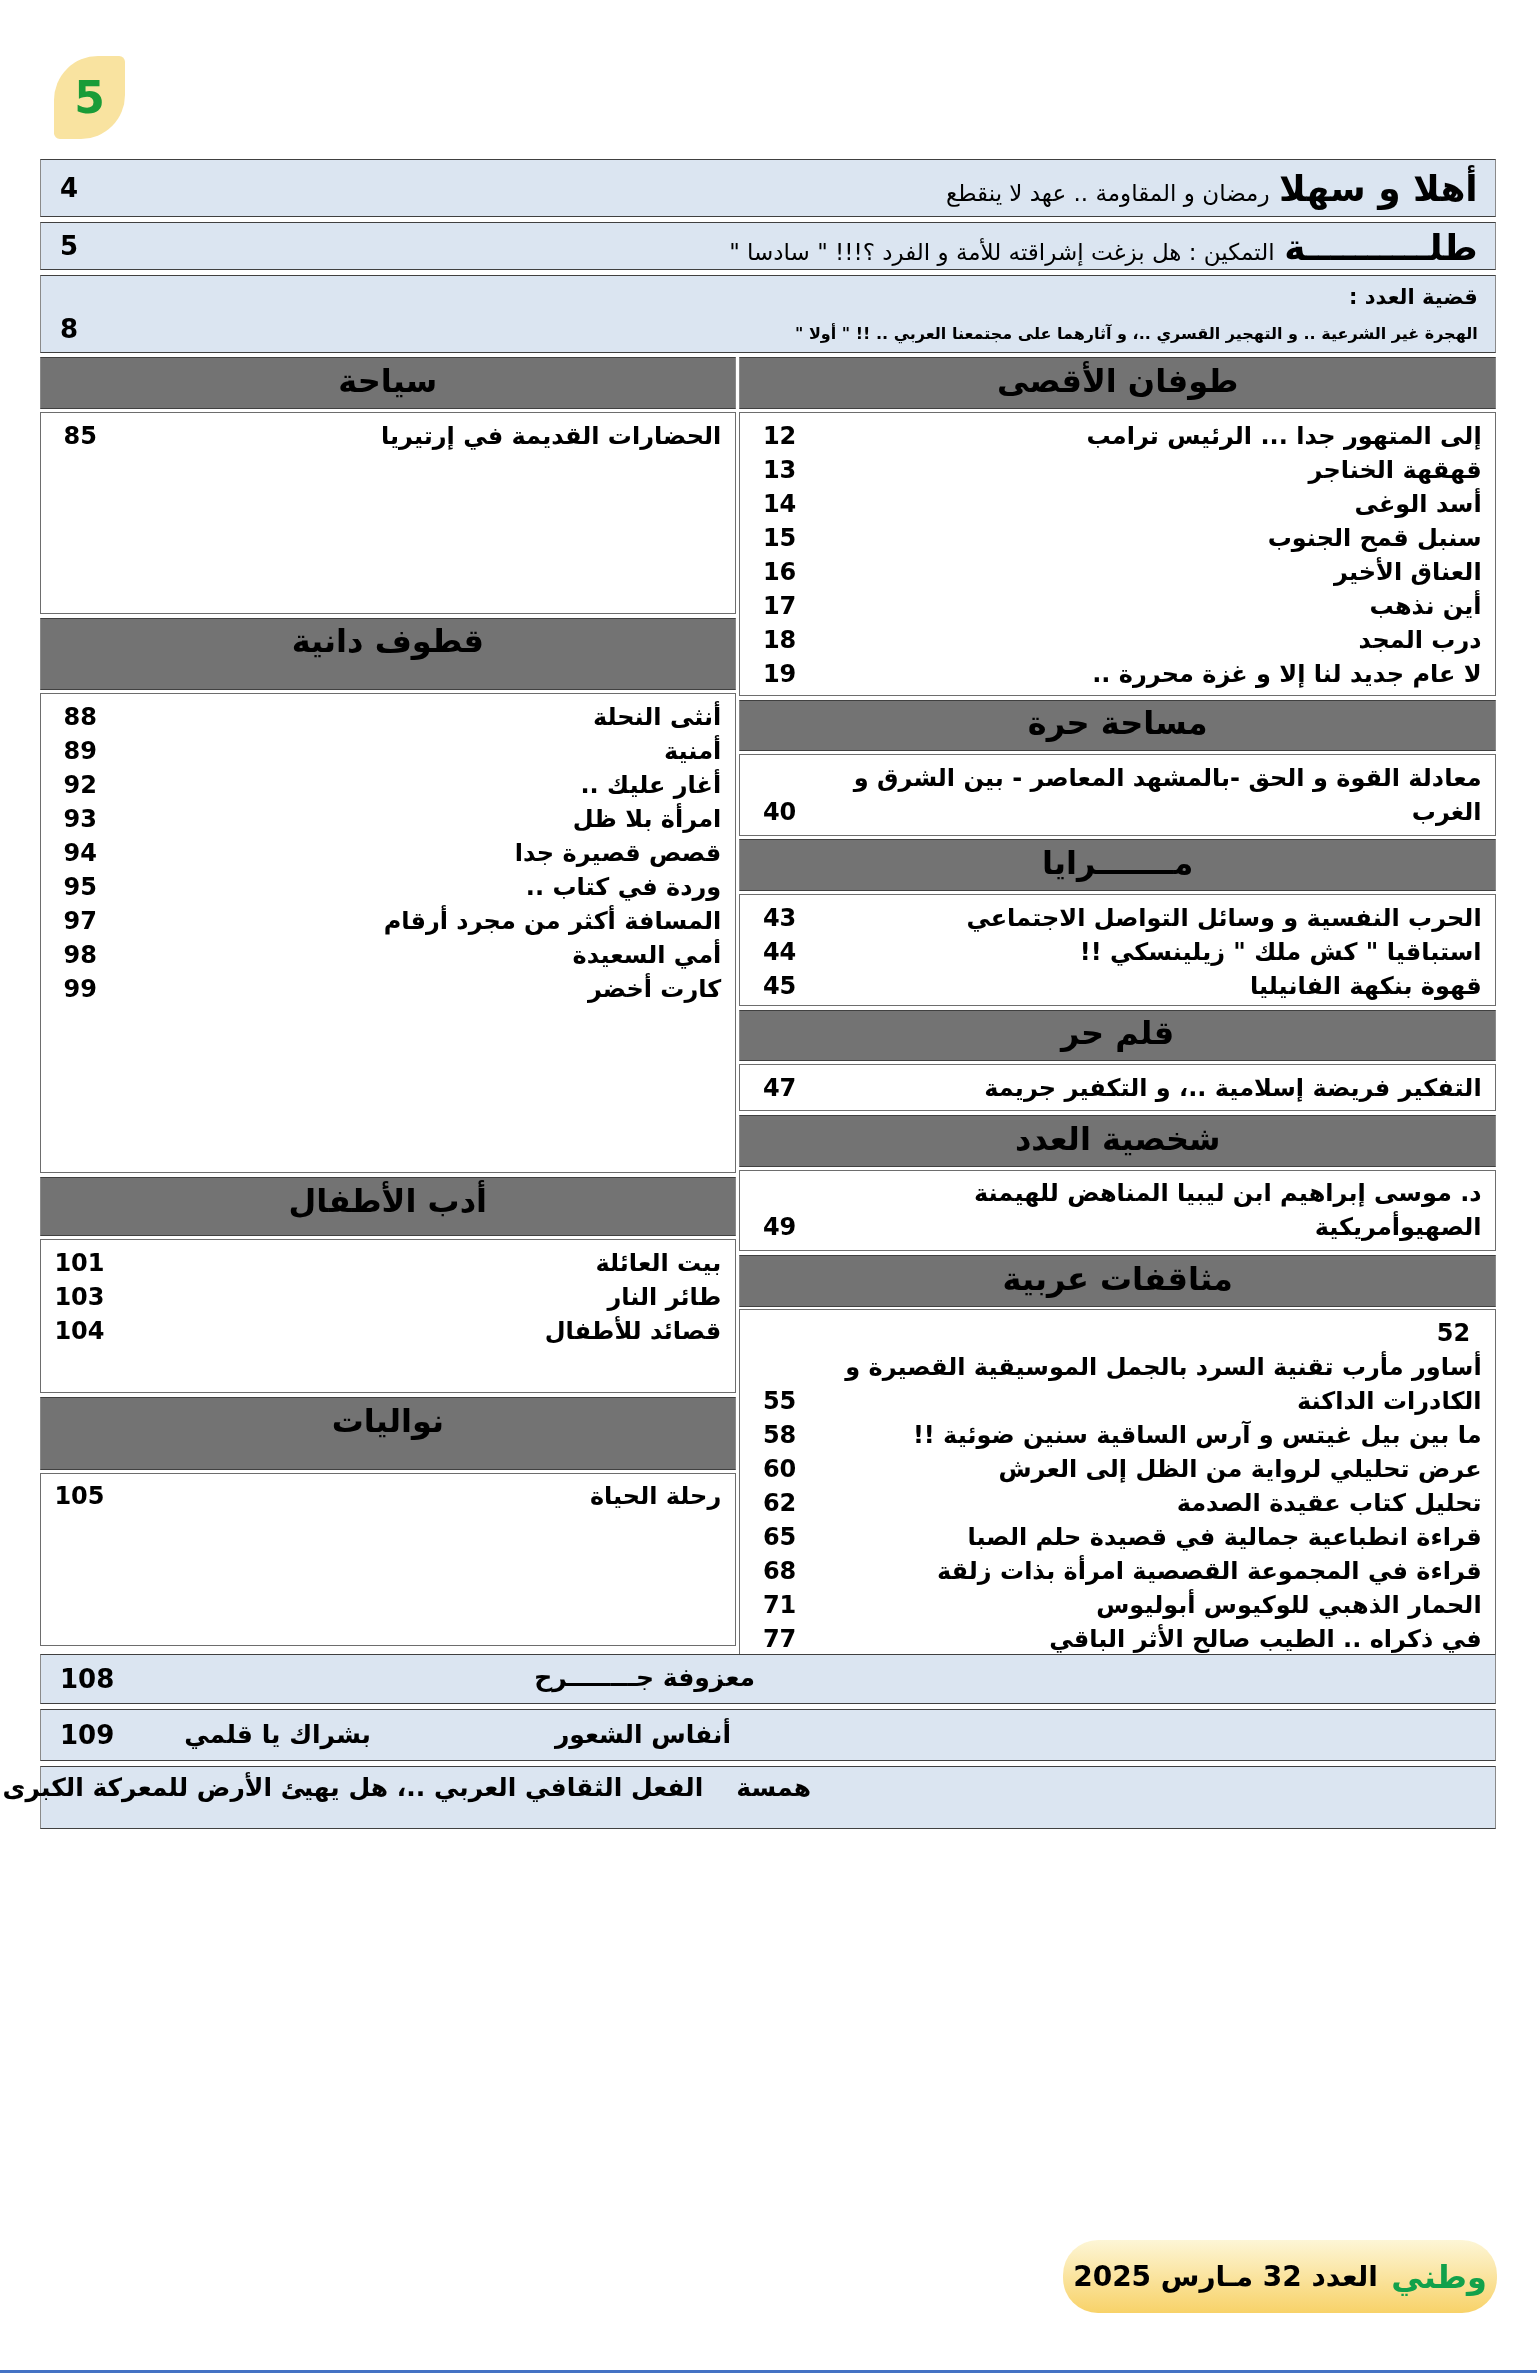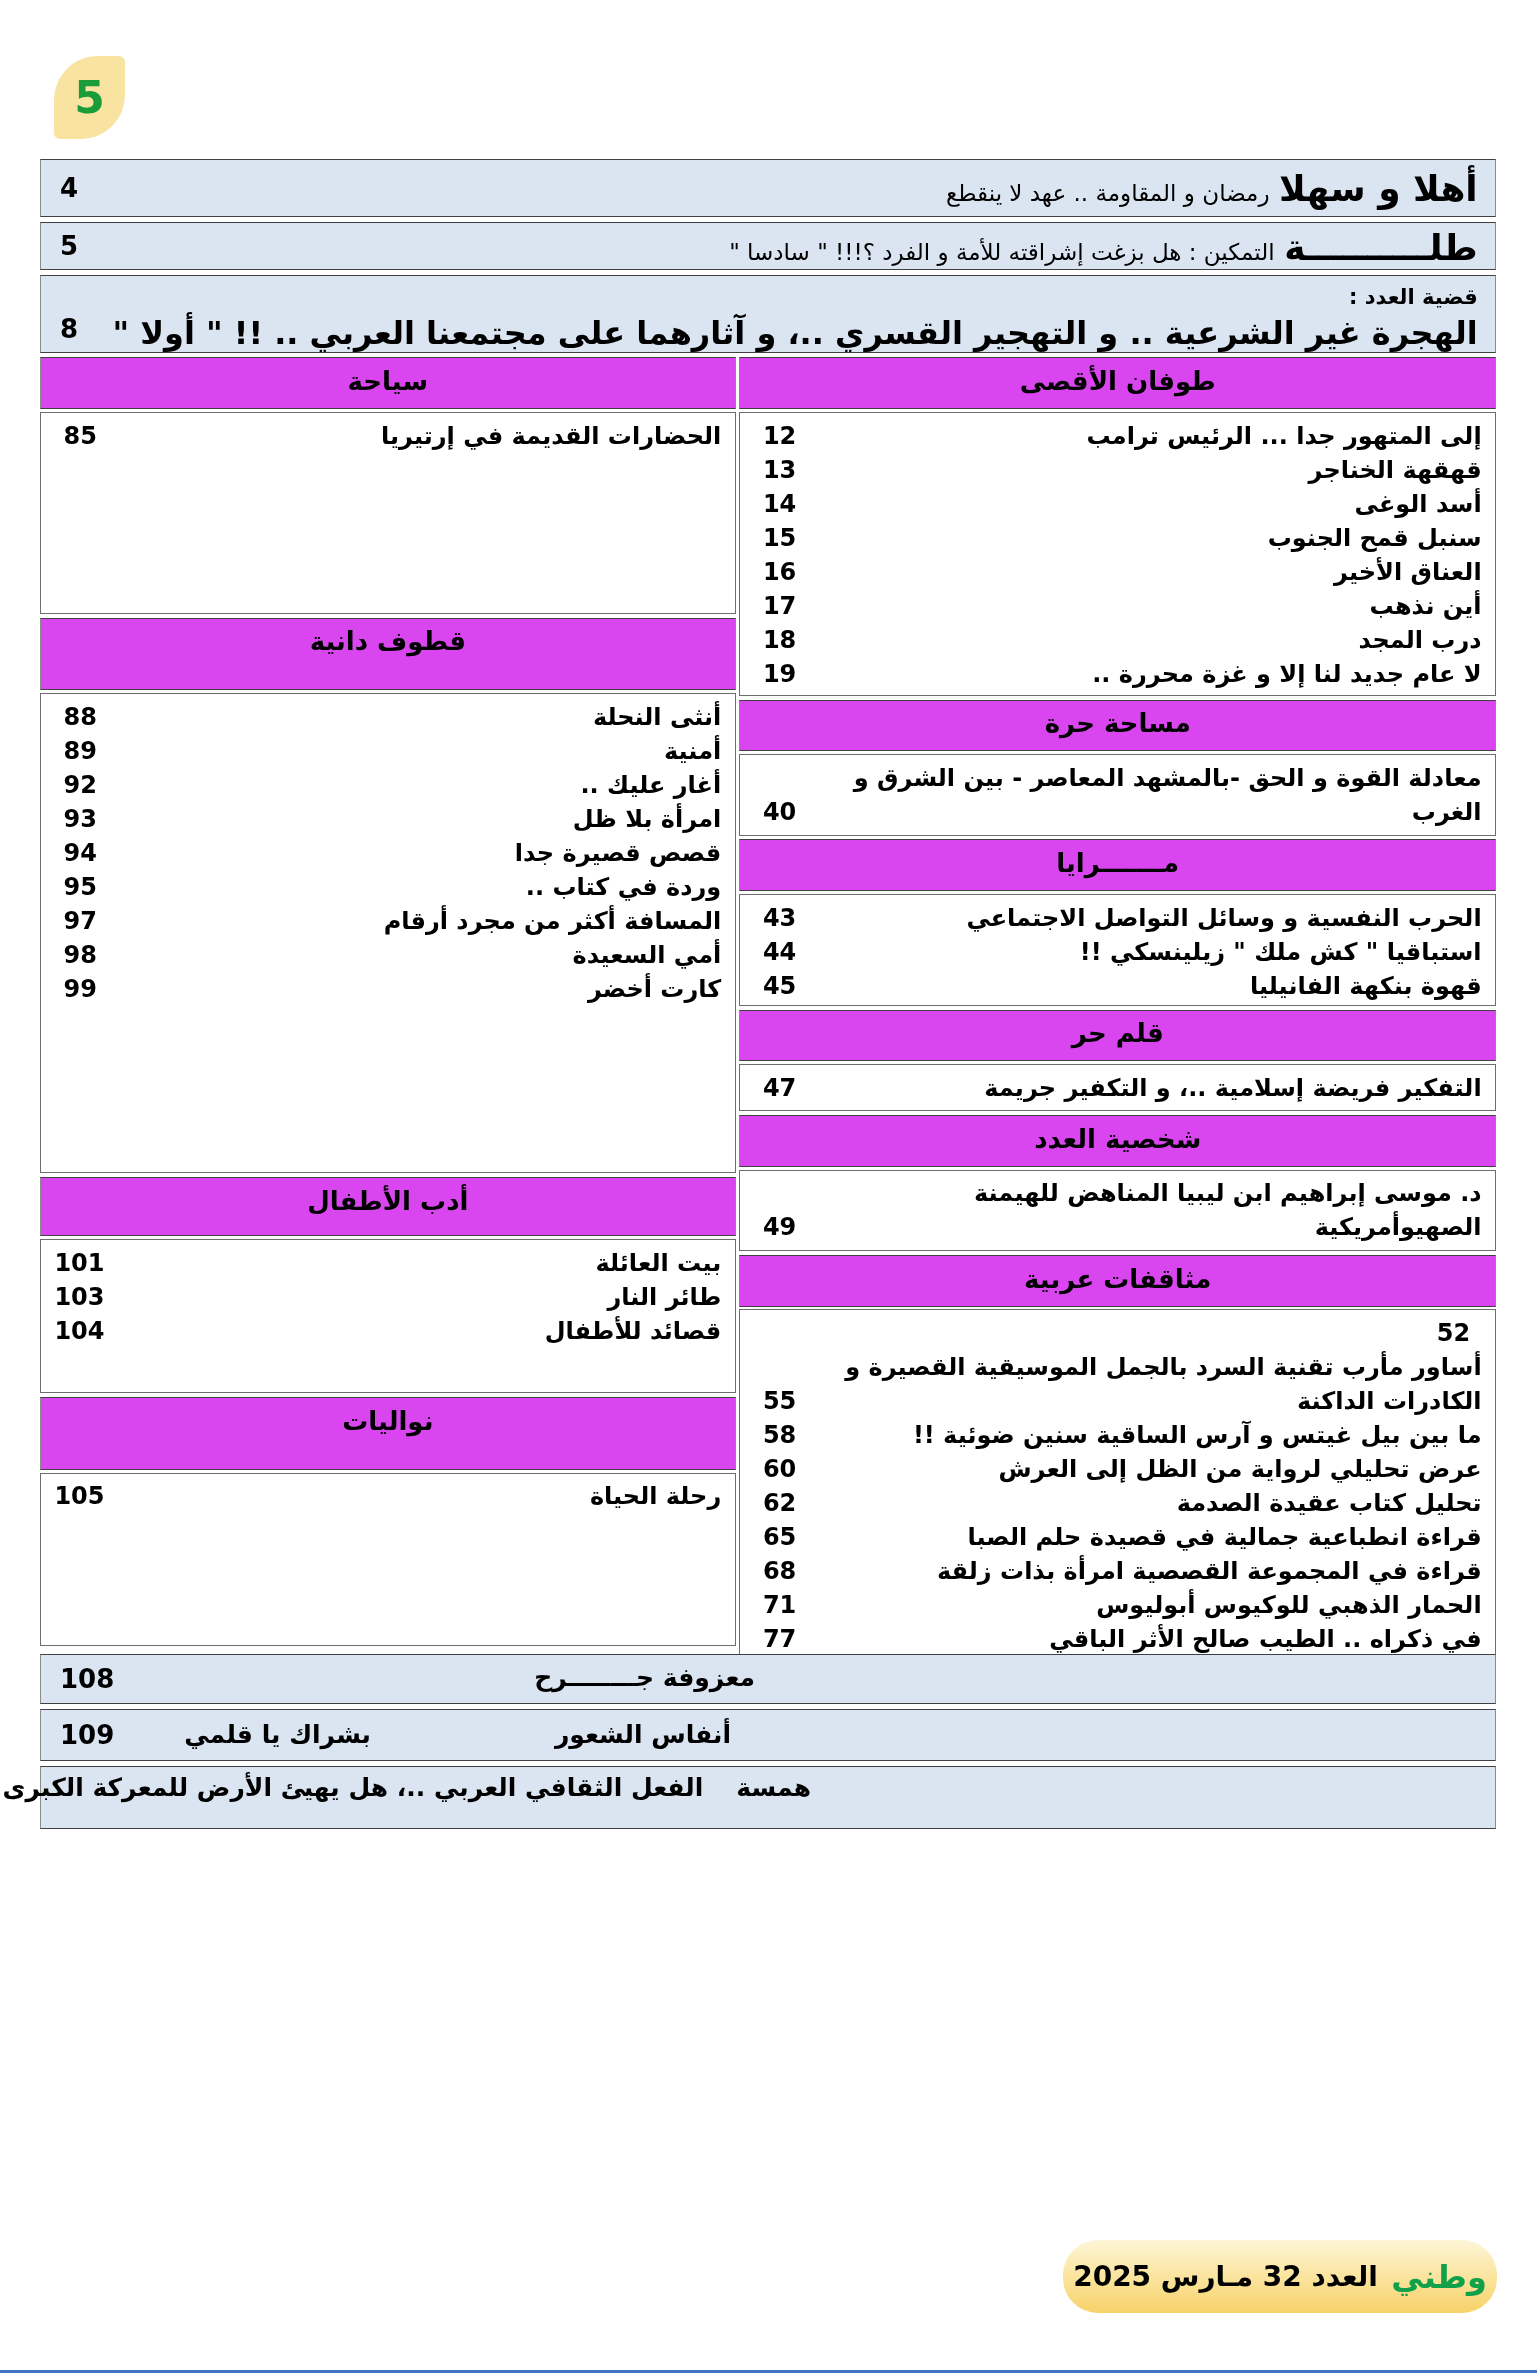--- a/index.html
+++ b/index.html
@@ -20,30 +20,30 @@
        border:1px solid #8a8a8a;border-top:1.9px solid #404040;border-bottom:1.9px solid #404040;
        margin-bottom:4.8px;padding:1.9px 17.3px;}
   .pnum{position:absolute;left:19px;top:50%;transform:translateY(-50%);
         font-weight:bold;font-size:26px;color:#000;}
   .r1{height:58px;display:flex;align-items:baseline;padding-top:7.7px;}
   .r2{height:48px;display:flex;align-items:baseline;padding-top:3.8px;}
   .r3{height:78px;padding-top:3.8px;}
   .big{font-size:36px;font-weight:bold;letter-spacing:-1px;white-space:nowrap;}
   .sub{font-size:23px;font-weight:normal;margin-right:9.6px;white-space:nowrap;}
   .r3 .line1{font-size:21px;font-weight:bold;line-height:37px;}
-  .r3 .line2{font-size:32px;font-weight:bold;line-height:35px;}
+  .r3 .line2{font-size:16px;font-weight:bold;line-height:35px;}
   .r3 .pnum{top:auto;bottom:7.7px;transform:none;}
 
   
   .columns{display:flex;gap:3.8px;height:1292px;align-items:stretch;}
   .col{display:flex;flex-direction:column;}
   .col-main{width:757px;}
   .col-side{width:696px;}
 
-  .sec-header{background:#d946ef;text-align:center;font-weight:bold;font-size:26px;
+  .sec-header{background:#737373;text-align:center;font-weight:bold;font-size:32px;
               border:1px solid #8a8a8a;border-top:1.9px solid #404040;border-bottom:1.9px solid #404040;
               padding:3.8px 0 7.7px;margin-bottom:2.9px;line-height:38px;}
   .sec-header.tall{padding-bottom:29px;text-align:center;}
   .sec-header.mid{padding-bottom:15.4px;}
 
   .items{background:#ffffff;border:1px solid #6d6d6d;margin-bottom:3.8px;
          padding:5.8px 13.4px;display:flex;flex-direction:column;}
   .items .item{display:flex;justify-content:space-between;align-items:flex-end;
                font-weight:bold;font-size:24px;line-height:34px;color:#000;}
   .items .item .t{text-align:right;}

